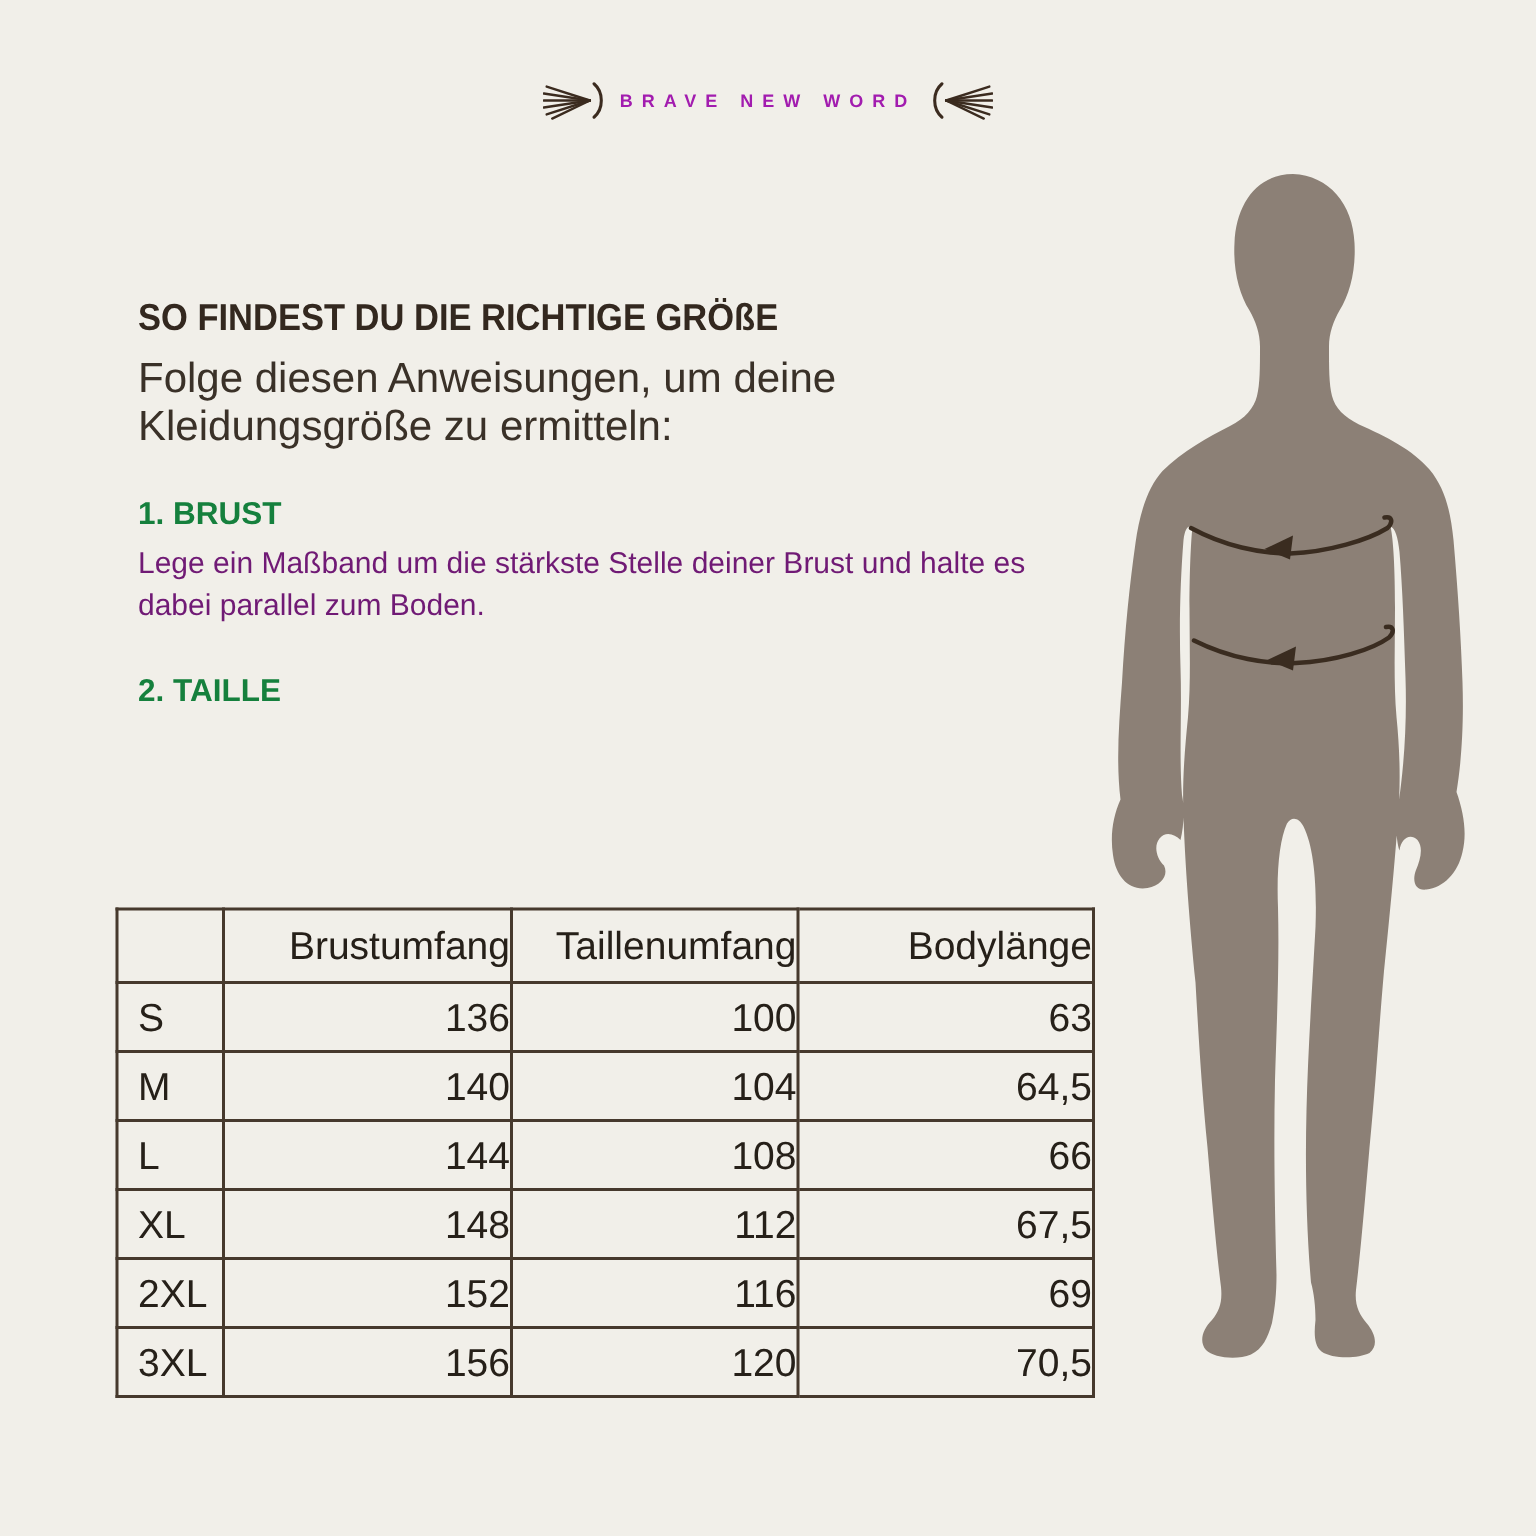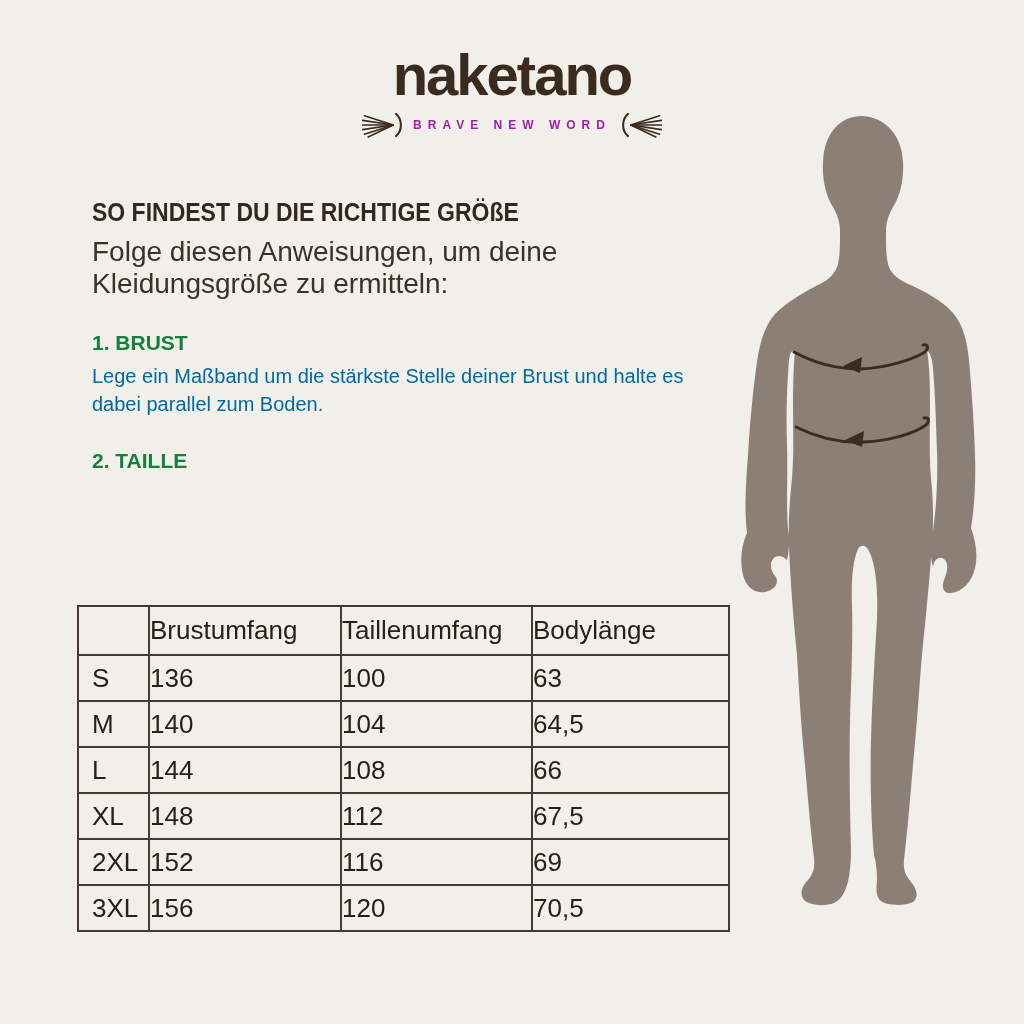--- a/index.html
+++ b/index.html
@@ -25,46 +25,45 @@
   .wing{display:block;}
   
   .content{position:absolute;left:63px;top:198px;width:600px;margin-left:29px;}
   .intro-title{
     font-size:25px;font-weight:700;margin:0 0 9px 0;color:#33281f;
     transform:scaleX(.92);transform-origin:left center;white-space:nowrap;
   }
   .intro-sub{font-size:28px;margin:0;color:#3a3128;}
   .step{margin-top:31px;}
   .step-title{font-size:21px;font-weight:700;margin:0 0 7px 0;color:#15803d;}
-  .step-text{font-size:20px;line-height:28px;margin:0;color:#0369a1;width:592px;}
+  .step-text{font-size:20px;line-height:28px;margin:0;color:#701a75;width:592px;}
   
   .size-table{
     position:absolute;left:77px;top:605px;
     border-collapse:collapse;table-layout:fixed;
     font-size:26px;color:#262019;
   }
   .size-table td,.size-table th{
-    border:2px solid #46392d;text-align:left;vertical-align:middle;
+    border:2px solid #46392d;text-align:right;vertical-align:middle;
     font-weight:400;padding:0;
   }
   .size-table th{height:47px;}
   .size-table td{height:44px;}
   .col-size{width:71px;}
   .col-brust{width:192px;}
   .col-taille{width:191px;}
   .col-body{width:197px;}
   .size-cell{text-align:left !important;padding-left:13px !important;}
   
   .figure-svg{position:absolute;left:0;top:0;pointer-events:none;}
 </style>
 </head>
 <body>
 
 <div class="brand">
-  <div class="logo">naketano</div>
   <div class="tagline-row">
     <svg class="wing" width="42" height="26" viewBox="0 0 44 28">
       <g stroke="#3b2b1f" stroke-width="1.7" fill="none" stroke-linecap="round">
         <path d="M33,14 L2,4"></path>
           <path d="M33,14 L0,9"></path>
           <path d="M33,14 L0,14"></path>
         <path d="M33,14 L0,19"></path>
           <path d="M33,14 L2,24"></path>
           <path d="M33,14 L6,27"></path>
         <path d="M36,2 C43,8 43,20 36,26" stroke-width="2.2"></path>

